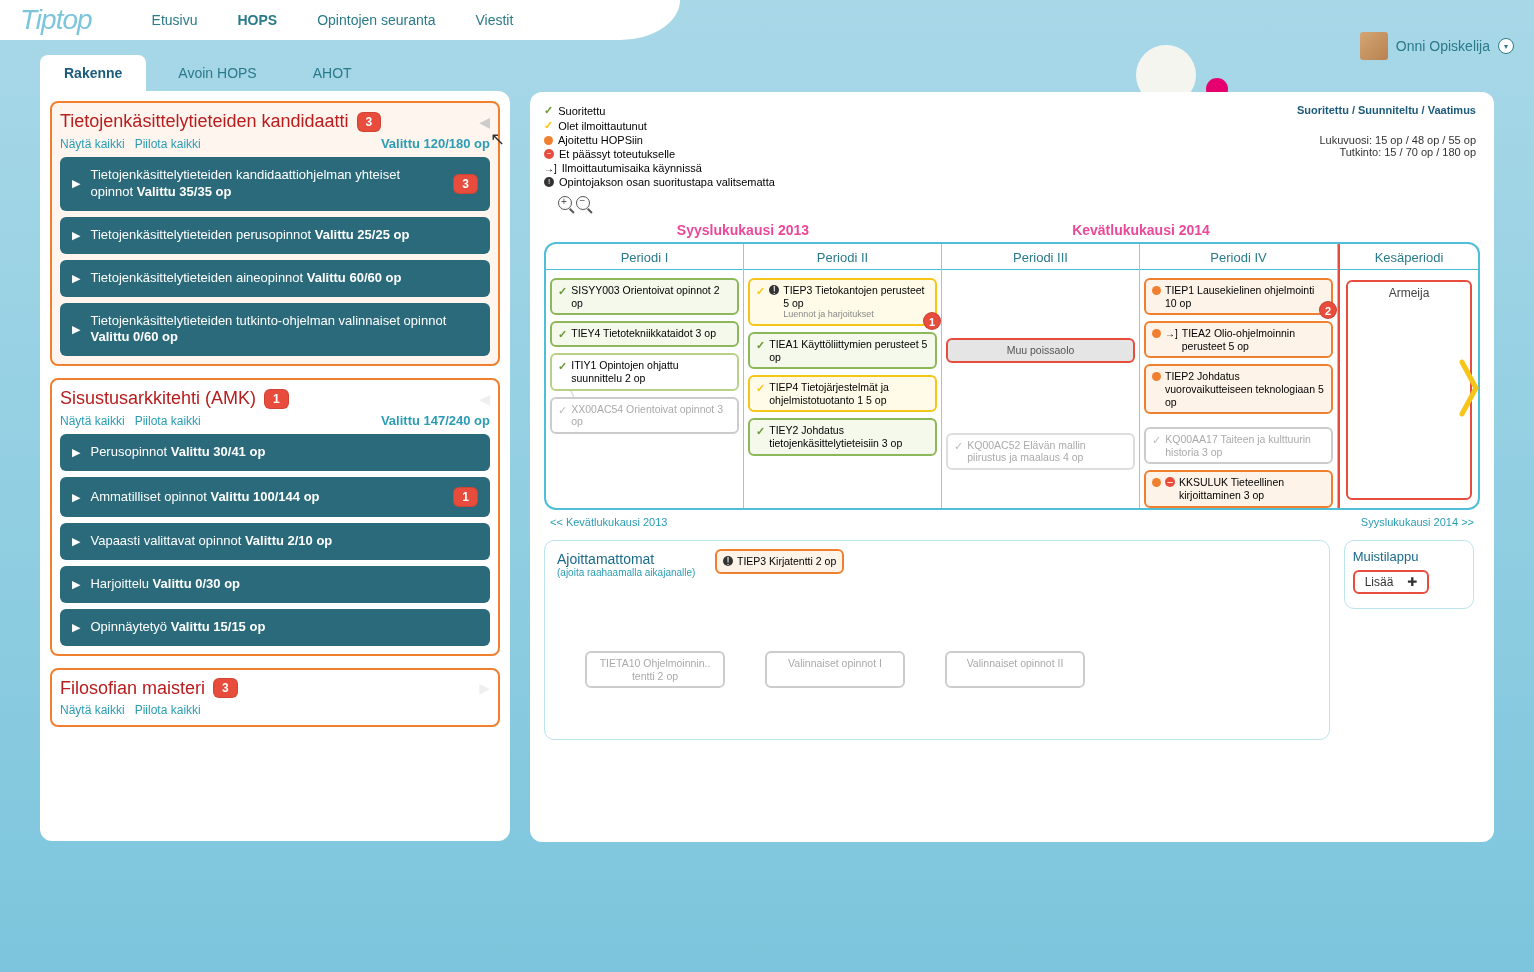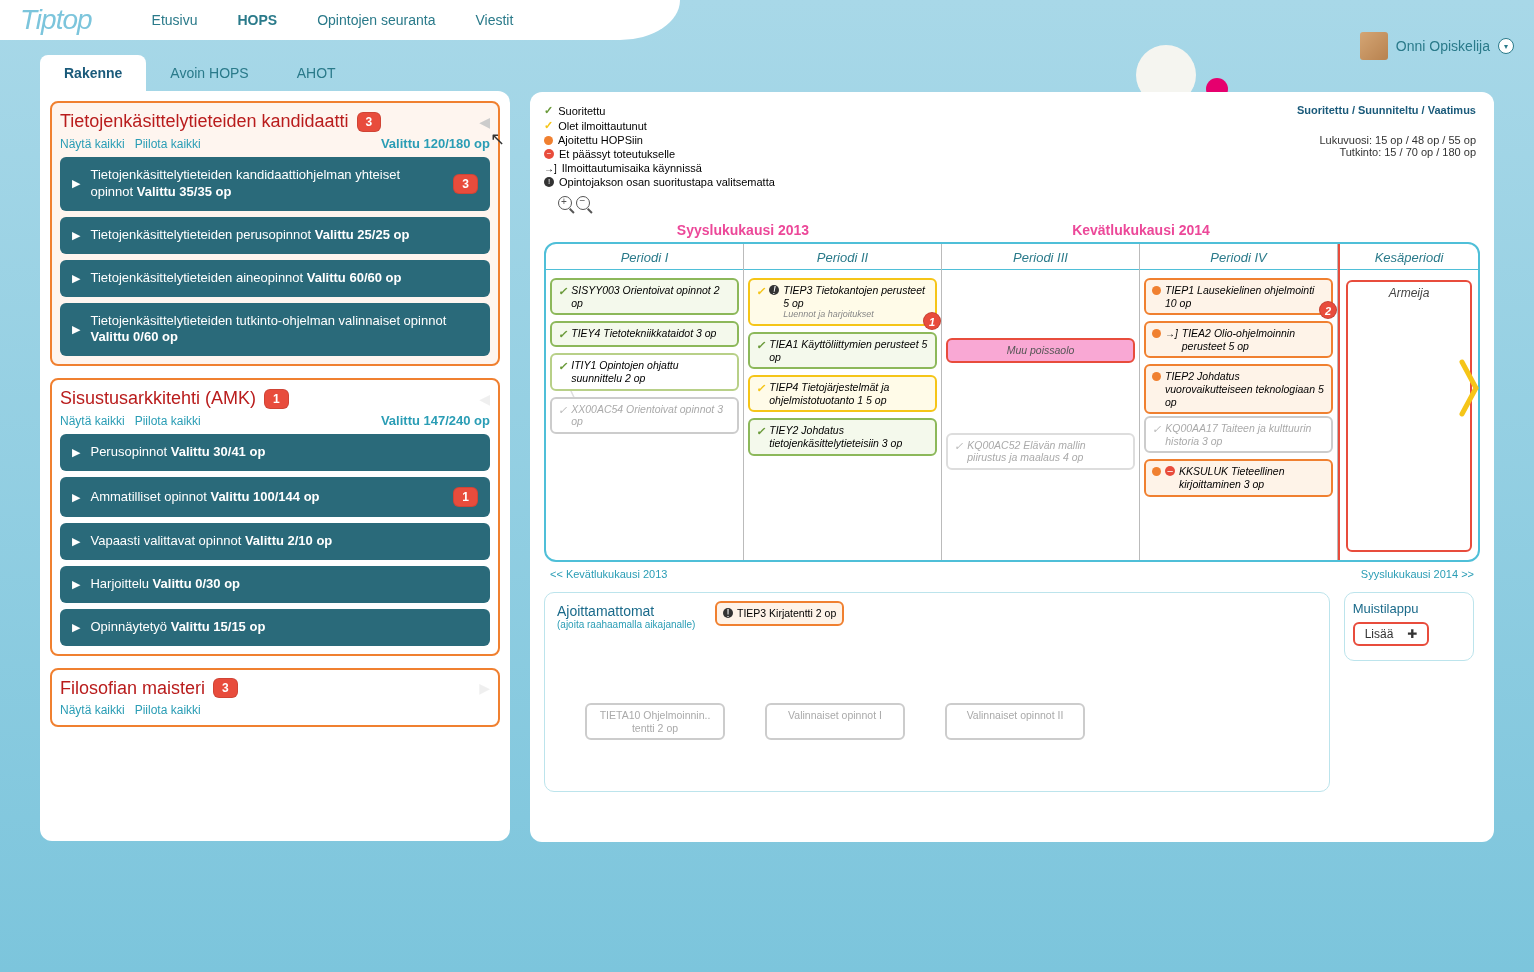--- a/index.html
+++ b/index.html
@@ -15,21 +15,21 @@
 .dropdown-icon { width: 16px; height: 16px; border: 1px solid #2a7a8a; border-radius: 50%; display: flex; align-items: center; justify-content: center; font-size: 8px; color: #2a7a8a; cursor: pointer; background: #fff;}
 .decor { position: absolute; top: 45px; right: 260px; }
 .circ { border-radius: 50%; display: inline-block; }
 .circ.big { width: 60px; height: 60px; background: #f5f5f0; }
 .circ.blue { width: 40px; height: 40px; background: #0a4a7a; position: relative; top: 30px; left: -20px;}
 .circ.pink { width: 22px; height: 22px; background: #e6006e; position: relative; top: -5px; left: -30px;}
 .circ.or { width: 16px; height: 16px; background: #f39c12; position: relative; top: 35px; left: -20px;}
 
 .main { display: flex; padding: 0 40px; gap: 20px; height: 890px; }
 .leftcol { width: 470px; }
-.tabs { display: flex; gap: 0; margin-top: 15px; }
+.tabs { display: flex; gap: 8px; margin-top: 15px; }
 .tab { padding: 10px 24px; color: #2a7a8a; cursor: pointer; border-radius: 8px 8px 0 0; font-size: 14px;}
 .tab.active { background: #fff; font-weight: bold; color: #1a5a7a;}
 .panel { background: #fff; border-radius: 0 12px 12px 12px; padding: 10px; height: 750px; }
 .program { border: 2px solid #f08030; border-radius: 8px; padding: 8px; margin-bottom: 12px; background: #fef5ef;}
 .program.second { background: #fff; }
 .program-head { display: flex; align-items: center; gap: 8px; flex-wrap: wrap;}
 .program-title { color: #b91c1c; font-size: 18px; }
 .badge { background: #e84c3c; color: #fff; border-radius: 6px; padding: 2px 8px; font-size: 12px; font-weight: bold; border: 1px solid rgba(0,0,0,0.1);}
 .program-links { display: flex; gap: 10px; margin-top: 4px; align-items: baseline;}
 .program-links a { color: #2a9db5; font-size: 12px; cursor: pointer; }
@@ -56,36 +56,36 @@
 .zoom span::after { content:''; position:absolute; width:6px; height:1.5px; background:#555; bottom:-2px; right:-4px; transform:rotate(45deg);}
 .zoom .plus::before { content:'+'; position:absolute; font-size:10px; top:-1px; left:2px;}
 .zoom .minus::before { content:'−'; position:absolute; font-size:10px; top:-2px; left:2px;}
 
 .calendar-wrap { position: relative; margin-top: 4px;}
 .sem-heads { display: flex; font-size: 14px; font-weight: bold; color: #ec4899; }
 .sem-heads div { flex: 1; text-align: center; padding: 4px 0;}
 .cal-nav-l { position: absolute; left: -2px; top: 140px; color: #ddd; font-size: 40px; cursor: pointer;}
 .cal-nav-r { position: absolute; right: -2px; top: 140px; font-size: 40px; cursor: pointer;}
 .cal-nav-r svg { width: 24px; height: 60px;}
-.calendar { border: 2px solid #4fbfd8; border-radius: 12px; display: flex; height: 320px; overflow: hidden; font-style: italic;}
+.calendar { border: 2px solid #4fbfd8; border-radius: 12px; display: flex; height: 268px; overflow: hidden;}
 .period { flex: 1; border-right: 1px solid #bbb; padding: 6px 4px; display: flex; flex-direction: column; gap: 6px;}
 .period:last-child { border-right: none; justify-content: space-between; }
 .period-head { text-align: center; color: #2a7a8a; font-size: 13px; border-bottom: 1px solid #4fbfd8; padding-bottom: 4px; margin: -6px -4px 2px -4px; padding-top:6px;}
 .summer { border-left: 2px solid #e84c3c; }
 .summer .period-head { color: #2a7a8a;}
 .summer-box { border: 2px solid #e84c3c; border-radius: 6px; margin: 2px; flex: 1; padding: 4px; text-align: center; font-size: 12px; color: #444;}
 
 .course { border: 2px solid; border-radius: 6px; padding: 4px 6px; font-size: 10.5px; background: #fff; display: flex; gap: 4px; align-items: flex-start; line-height: 1.2; position: relative;}
 .course.green { border-color: #8cb85a; background: #f4f9ec;}
 .course.green-light { border-color: #b8d088; background: #fff;}
 .course.yellow { border-color: #f5c518; background: #fffbe8;}
 .course.yellow-dash { border-color: #ddd; background: #fff; color:#aaa;}
 .course.orange { border-color: #f08030; background: #fef3e8;}
 .course.grey-dash { border-color: #ccc; color: #aaa; background:#fff;}
-.course.red-box {border-color: #e84c3c; background:#f9a8d4; text-align:center; justify-content:center; color:#555;}
+.course.red-box {border-color: #e84c3c; background:#e5e5e5; text-align:center; justify-content:center; color:#555;}
 .course .ci { font-size: 11px; margin-top:1px;}
 .course-badge { position: absolute; bottom:-6px; right:-6px; background:#e84c3c; color:#fff; border-radius:50%; width:18px; height:18px; font-size:11px; text-align:center; line-height:18px; font-weight:bold; border:1px solid rgba(0,0,0,0.15);}
 
 .nav-links { display: flex; justify-content: space-between; font-size: 11px; color: #2a9db5; margin-top: 6px; padding: 0 6px;}
 
 .unscheduled { border: 1px solid #bce4ec; border-radius: 10px; margin-top: 12px; padding: 10px 12px; height: 200px; position: relative; width: calc(100% - 150px); display:inline-block; vertical-align:top;}
 .unsched-head { color: #1a6a8a; font-size: 14px;}
 .unsched-sub { color: #2a9db5; font-size: 10px;}
 
 .note { display: inline-block; width: 130px; border: 1px solid #bce4ec; border-radius: 10px; margin-top: 12px; margin-left: 10px; padding: 8px; vertical-align:top; height:69px;}
@@ -326,21 +326,21 @@
               <div class="course orange" style="margin-bottom: 6px;">
                 <span class="ci"><span class="dot-o"></span></span>
                 <div style="flex:1">TIEP1 Lausekielinen ohjelmointi 10 op</div>
                 <span class="course-badge">2</span>
               </div>
               <div class="course orange" style="margin-bottom: 6px;">
                 <span class="ci"><span class="dot-o"></span></span>
                 <span class="ci" style="font-size:10px">→]</span>
                 <div style="flex:1">TIEA2 Olio-ohjelmoinnin perusteet 5 op</div>
               </div>
-              <div class="course orange" style="margin-bottom: 2px; justify-content: flex-end;">
+              <div class="course orange" style="margin-bottom: 13px; justify-content: flex-end;">
                 <span class="ci"><span class="dot-o"></span></span>
                 <div style="flex:1">TIEP2 Johdatus vuorovaikutteiseen teknologiaan 5 op</div>
               </div>
               <div class="course grey-dash" style="margin-bottom: 6px;">
                 <span class="ci" style="color:#bbb">✓</span>
                 <div style="flex:1">KQ00AA17 Taiteen ja kulttuurin historia 3 op</div>
               </div>
               <div class="course orange" style="margin-bottom: 6px;">
                 <span class="ci"><span class="dot-o"></span></span>
                 <span class="ci dot-r">−</span>

